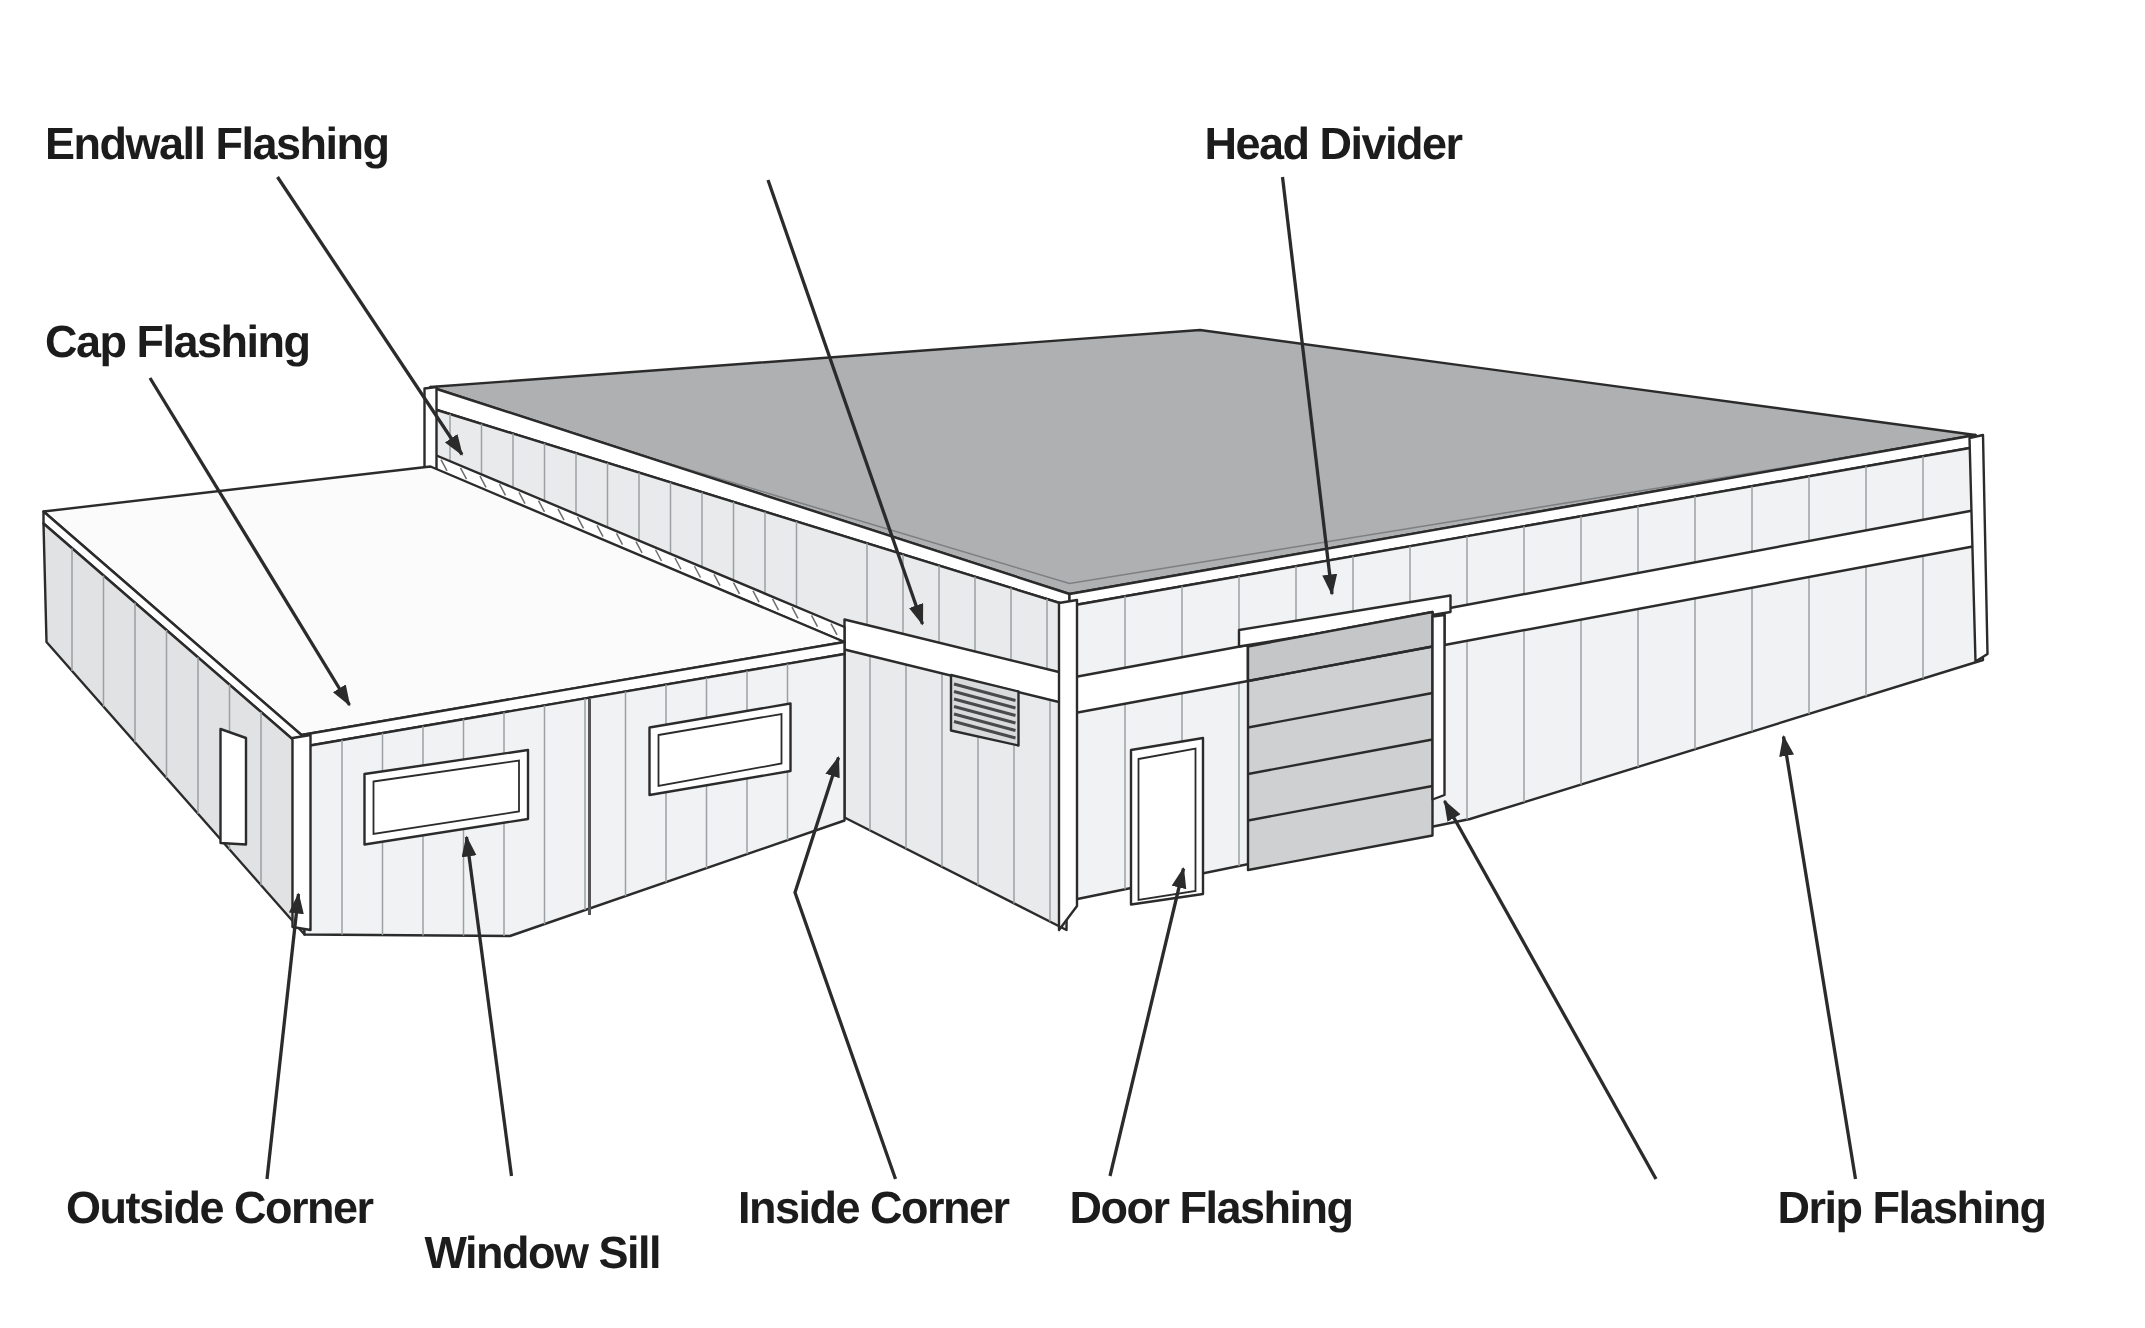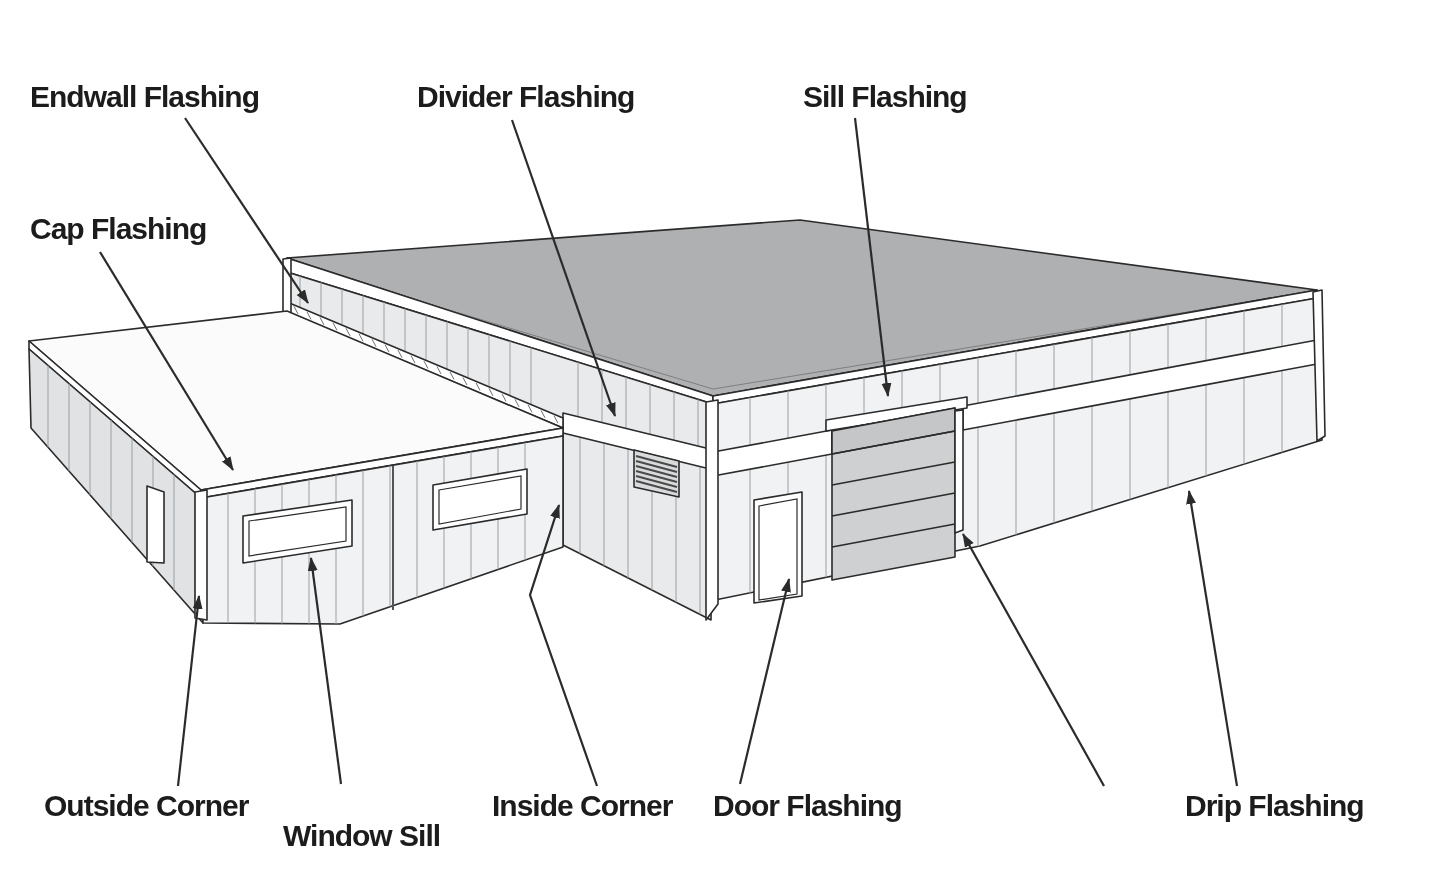--- a/index.html
+++ b/index.html
@@ -231,21 +231,20 @@
     <polyline class="arrow" marker-end="url(#ah)" points="341,784 311,558"></polyline>
     <polyline class="arrow" marker-end="url(#ah)" points="597,786 530,595 559,505"></polyline>
     <polyline class="arrow" marker-end="url(#ah)" points="740,784 789,579"></polyline>
     <polyline class="arrow" marker-end="url(#ah)" points="1104,786 963,534"></polyline>
     <polyline class="arrow" marker-end="url(#ah)" points="1237,786 1189,491"></polyline>
   </g>
 </svg>
 
 <div class="lbl" style="left:30px;top:80px">Endwall Flashing</div>
 <div class="lbl" style="left:30px;top:212px">Cap Flashing</div>
-<div class="lbl" style="left:417px;top:80px">Divider Flashing</div>
-<div class="lbl" style="left:803px;top:80px">Sill Flashing</div>
+<div class="lbl" style="left:803px;top:80px">Head Divider</div>
 <div class="lbl" style="left:44px;top:789px">Outside Corner</div>
 <div class="lbl" style="left:283px;top:819px">Window Sill</div>
 <div class="lbl" style="left:492px;top:789px">Inside Corner</div>
 <div class="lbl" style="left:713px;top:789px">Door Flashing</div>
 <div class="lbl" style="left:1185px;top:789px">Drip Flashing</div>
 
 </div>
 
 </body></html>

